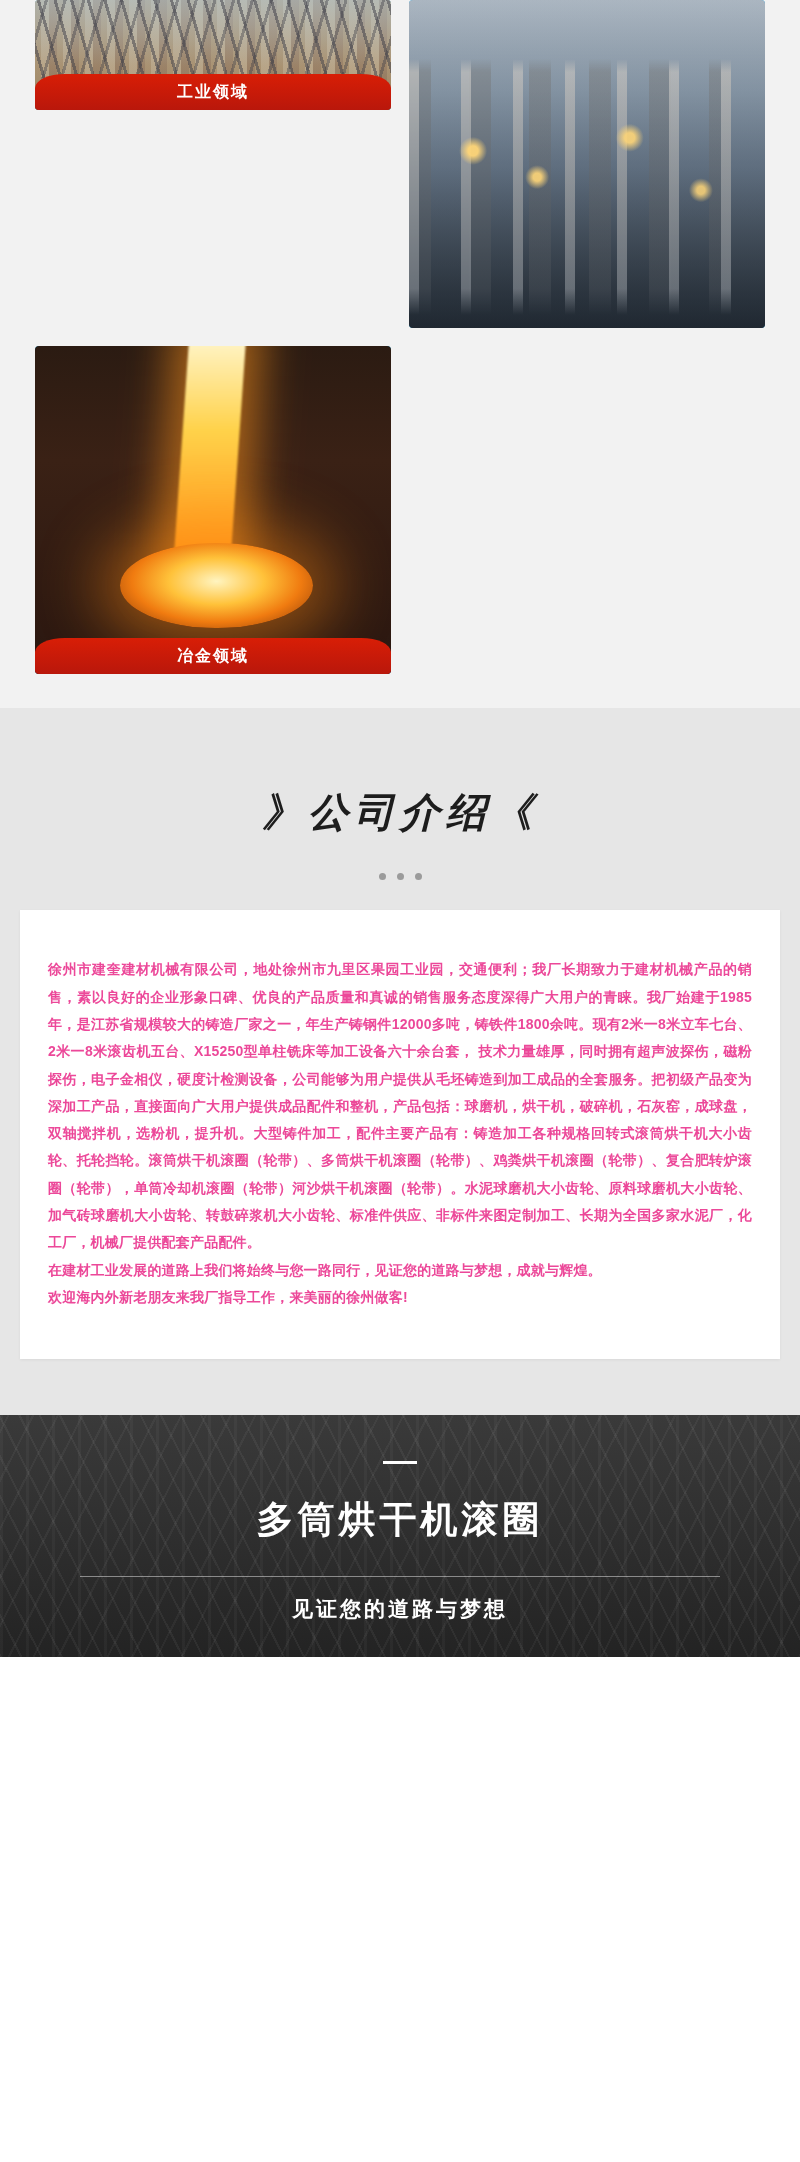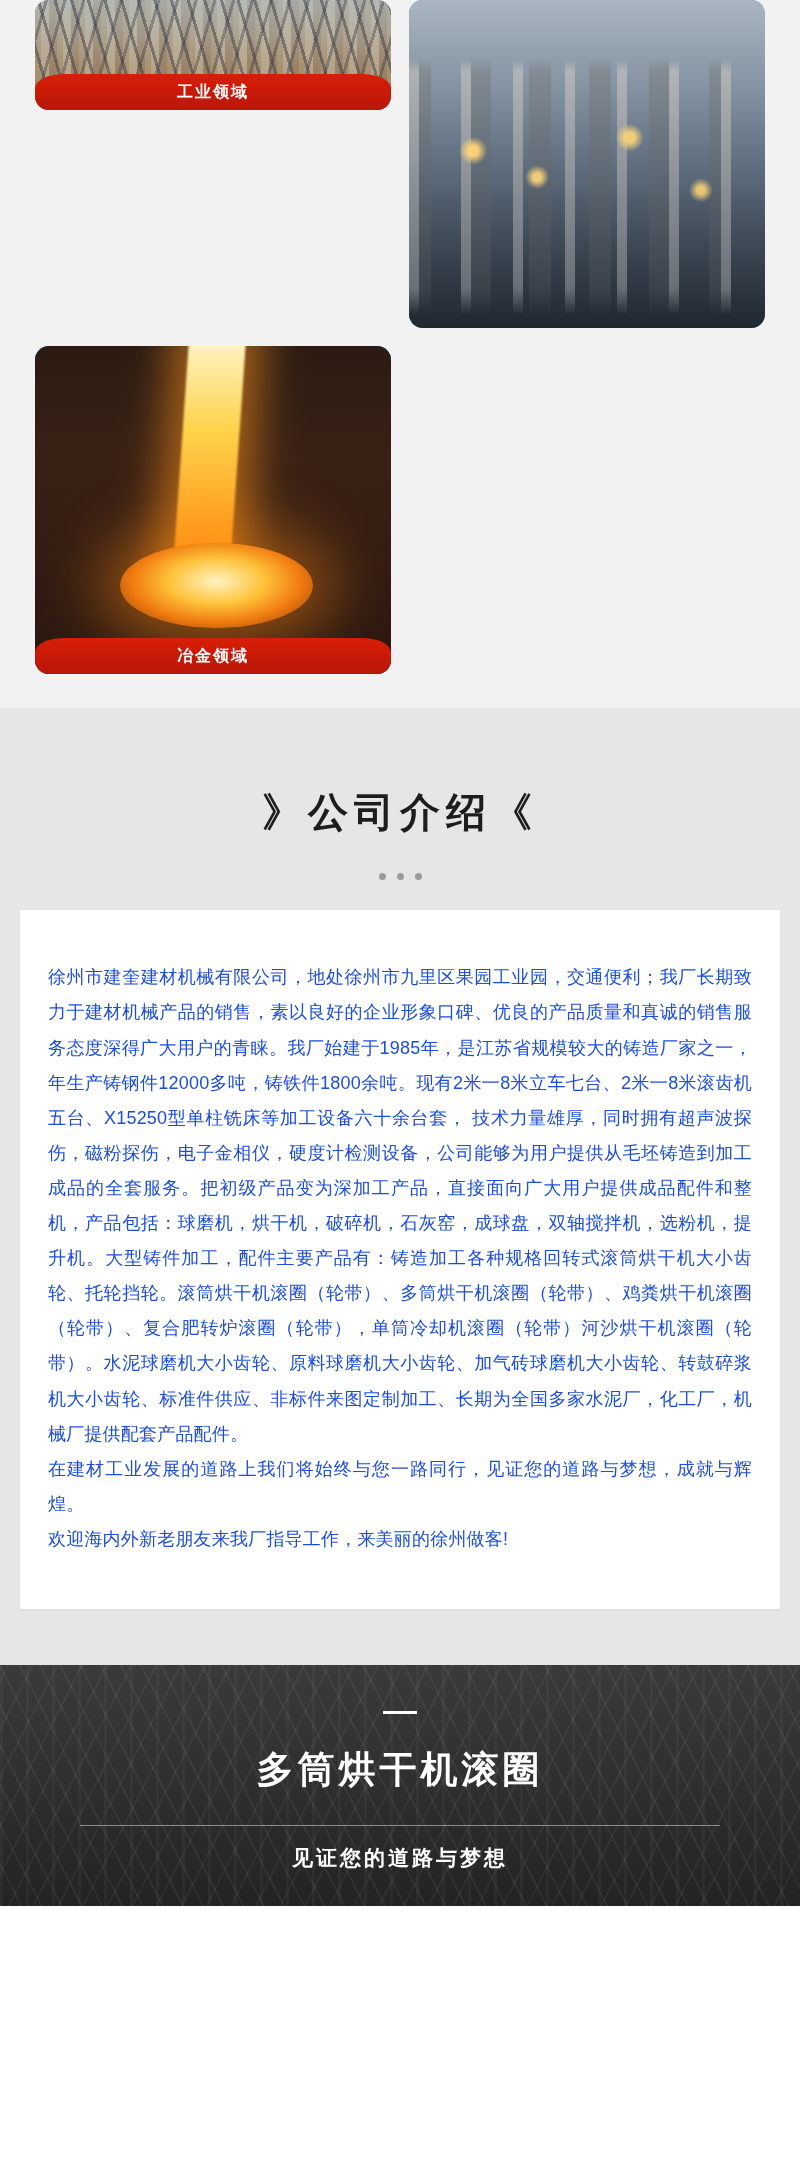--- a/index.html
+++ b/index.html
@@ -24,21 +24,21 @@
     padding: 0 0 34px 0;
   }
   .industry-grid {
     display: grid;
     grid-template-columns: 1fr 1fr;
     gap: 18px;
     padding: 0 35px;
   }
   .industry-card {
     position: relative;
-    border-radius: 14px;
+    border-radius: 4px;
     overflow: hidden;
     height: 110px;
     background: #0ea5e9;
   }
   .industry-card.tall {
     height: 328px;
   }
   .industry-card .photo {
     position: absolute;
     inset: 0;
@@ -155,20 +155,21 @@
     background: #e6e6e6;
     padding: 44px 0 56px 0;
   }
   .intro-title {
     text-align: center;
     font-size: 40px;
     font-weight: bold;
     color: #1d1d1d;
     letter-spacing: 6px;
     font-family: "DejaVu Serif", "Liberation Serif", serif;
+    font-style: italic;
   }
   .intro-title .bracket {
     color: #1d1d1d;
     font-weight: bold;
   }
   .intro-dots {
     margin: 16px auto 0;
     display: flex;
     justify-content: center;
     gap: 11px;
@@ -179,24 +180,24 @@
     border-radius: 50%;
     background: #9b9b9b;
   }
   .intro-card {
     margin: 30px 20px 0;
     background: #ffffff;
     padding: 32px 28px 34px;
     box-shadow: 0 1px 3px rgba(0,0,0,0.06);
   }
   .intro-text {
-    font-size: 18px;
+    font-size: 14px;
     line-height: 1.95;
-    color: #1d4ed8;
-    font-weight: normal;
+    color: #ec4899;
+    font-weight: bold;
     text-align: justify;
     letter-spacing: 0.2px;
     white-space: pre-wrap;
   }
 
   
   .why {
     position: relative;
     background: #2e2e2e;
     padding: 46px 0 34px;

